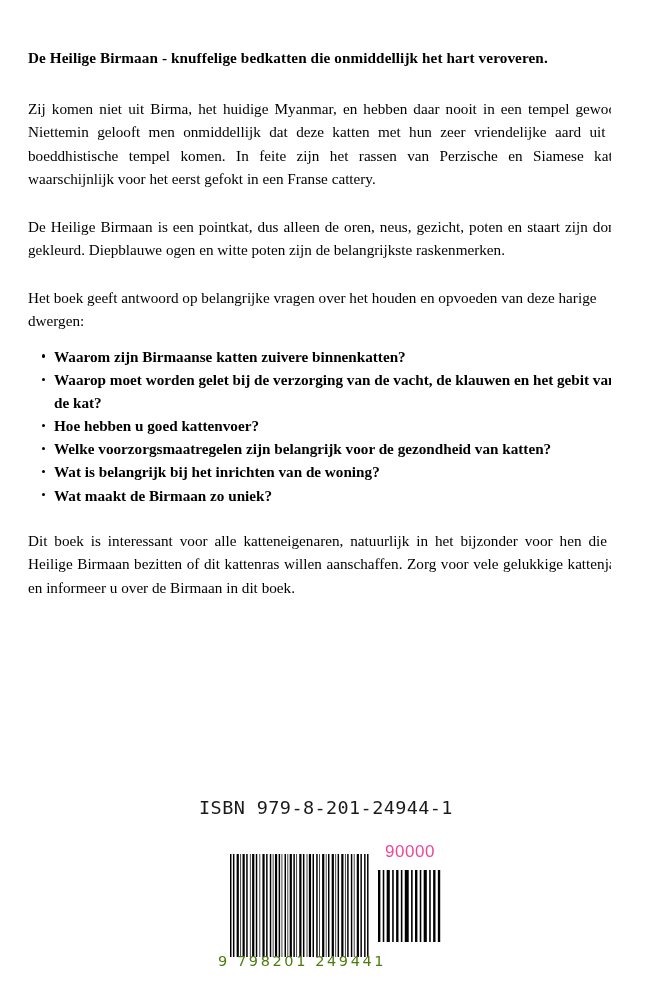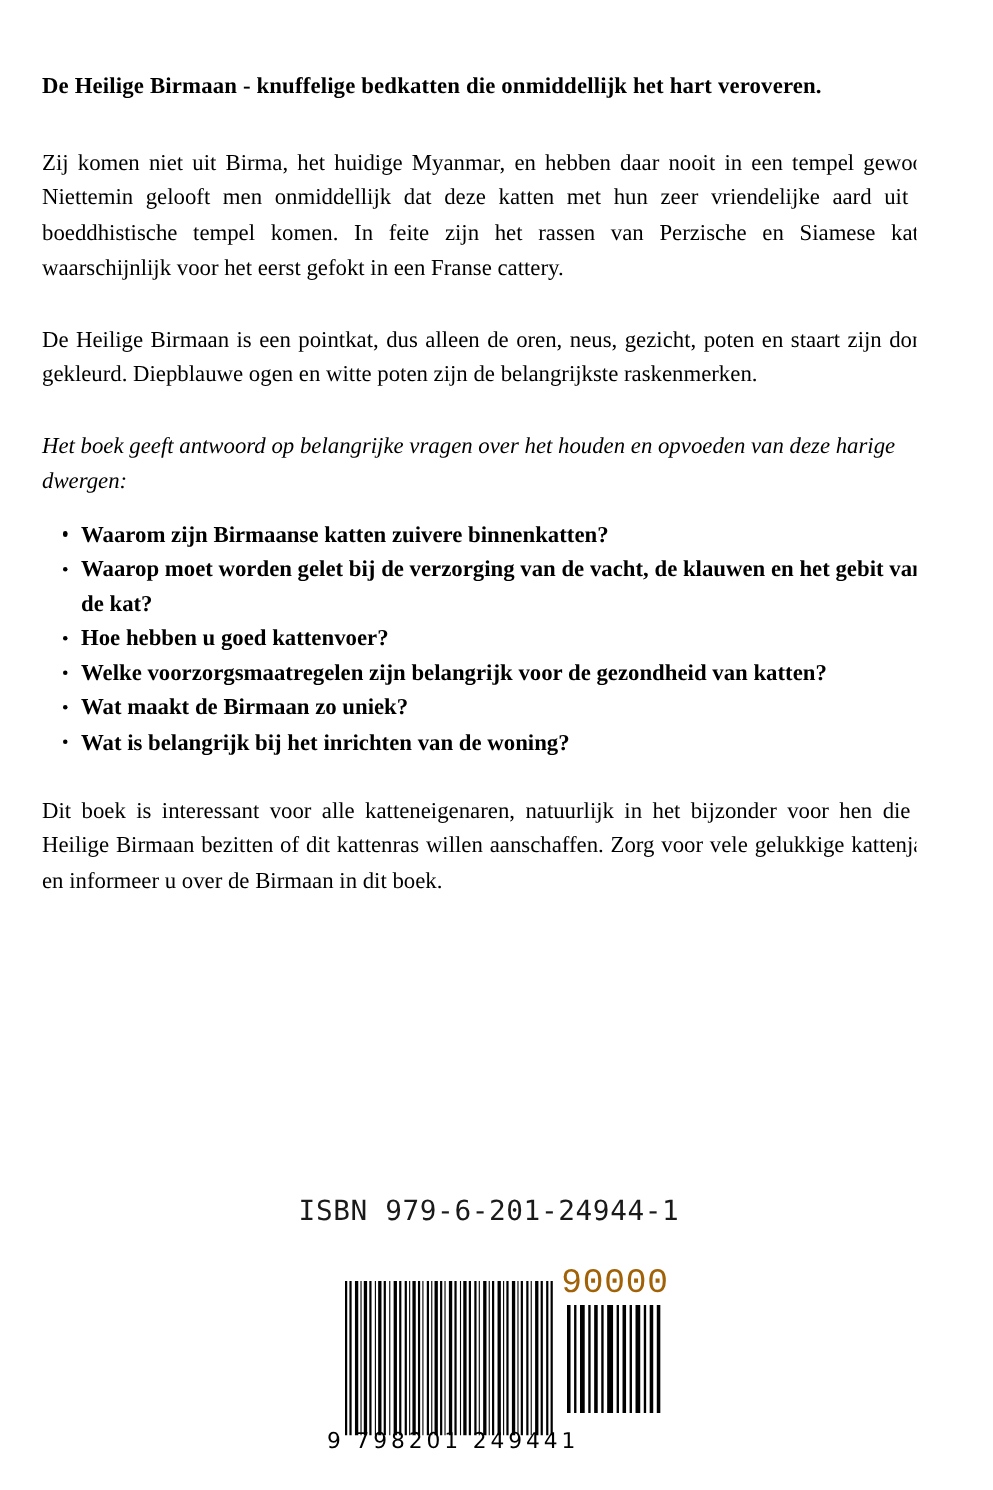--- a/index.html
+++ b/index.html
@@ -38,21 +38,20 @@
   }
   .para.last-line-left {
     text-align-last: left;
   }
   .para-bold {
     font-weight: normal;
   }
   .intro-para {
     margin-bottom: 12px;
     text-align: left;
-    font-style: italic;
   }
   .bullet-list {
     list-style: none;
     margin: 0 0 22px 0;
     padding: 0 0 0 14px;
     font-weight: bold;
   }
   .bullet-list li {
     position: relative;
     font-size: 15.2px;
@@ -105,45 +104,45 @@
   }
   .ean-main .ean-digits {
     position: absolute;
     left: -12px;
     top: 99px;
     width: 164px;
     text-align: right;
     font-family: "DejaVu Sans", "Liberation Sans", sans-serif;
     font-size: 14.5px;
     letter-spacing: 2.6px;
-    color: #000000;
+    color: #4d7c0f;
     white-space: nowrap;
   }
   .ean-addon {
     position: absolute;
     left: 378px;
     top: 50px;
     width: 63px;
     height: 72px;
   }
   .ean-addon .bars {
     width: 100%;
     height: 100%;
     display: block;
   }
   .ean-addon .addon-digits {
     position: absolute;
     left: -4px;
     top: -28px;
     width: 72px;
     text-align: center;
-    font-family: Liberation Mono, monospace;
-    font-size: 23px;
+    font-family: Liberation Sans, sans-serif;
+    font-size: 17px;
     letter-spacing: 0.5px;
-    color: #a16207;
+    color: #ec4899;
     white-space: nowrap;
   }
 </style>
 </head>
 <body>
 
 <div class="page">
 
   <div class="content">
 
@@ -167,36 +166,36 @@
       <li>
         <span class="bullet-dot"></span>
         <span>Hoe hebben u goed kattenvoer?</span>
       </li>
       <li>
         <span class="bullet-dot"></span>
         <span>Welke voorzorgsmaatregelen zijn belangrijk voor de gezondheid van katten?</span>
       </li>
       <li>
         <span class="bullet-dot"></span>
+        <span>Wat is belangrijk bij het inrichten van de woning?</span>
+      </li>
+      <li>
+        <span class="bullet-dot"></span>
         <span>Wat maakt de Birmaan zo uniek?</span>
       </li>
-      <li>
-        <span class="bullet-dot"></span>
-        <span>Wat is belangrijk bij het inrichten van de woning?</span>
-      </li>
     </ul>
 
 
     <p class="para para-bold last-line-left">Dit boek is interessant voor alle katteneigenaren, natuurlijk in het bijzonder voor hen die een Heilige Birmaan bezitten of dit kattenras willen aanschaffen. Zorg voor vele gelukkige kattenjaren en informeer u over de Birmaan in dit boek.</p>
 
   </div>
 
   <div class="barcode-block">
 
-    <div class="isbn-line">ISBN 979-6-201-24944-1</div>
+    <div class="isbn-line">ISBN 979-8-201-24944-1</div>
 
     <div class="barcode-row">
 
       <div class="ean-main">
         <svg class="bars" viewBox="0 0 190 100" preserveAspectRatio="none">
           <rect x="0" y="0" width="2" height="100" fill="#000"></rect>
           <rect x="4" y="0" width="2" height="100" fill="#000"></rect>
           <rect x="9" y="0" width="3" height="100" fill="#000"></rect>
           <rect x="14" y="0" width="1" height="100" fill="#000"></rect>
           <rect x="17" y="0" width="3" height="100" fill="#000"></rect>

